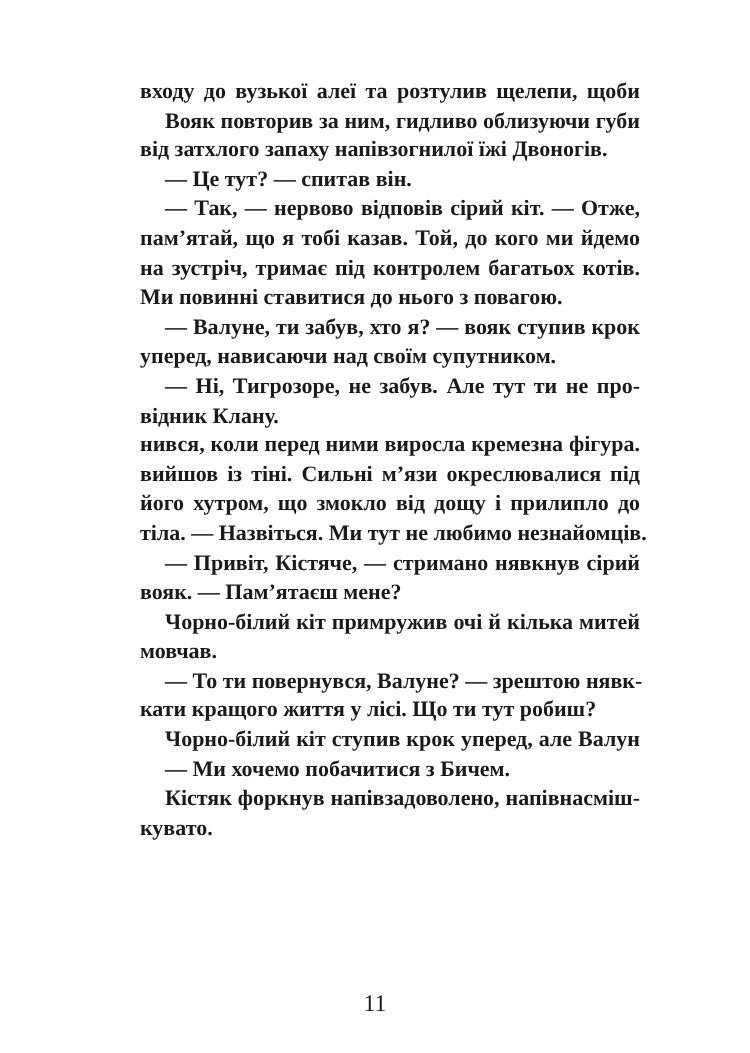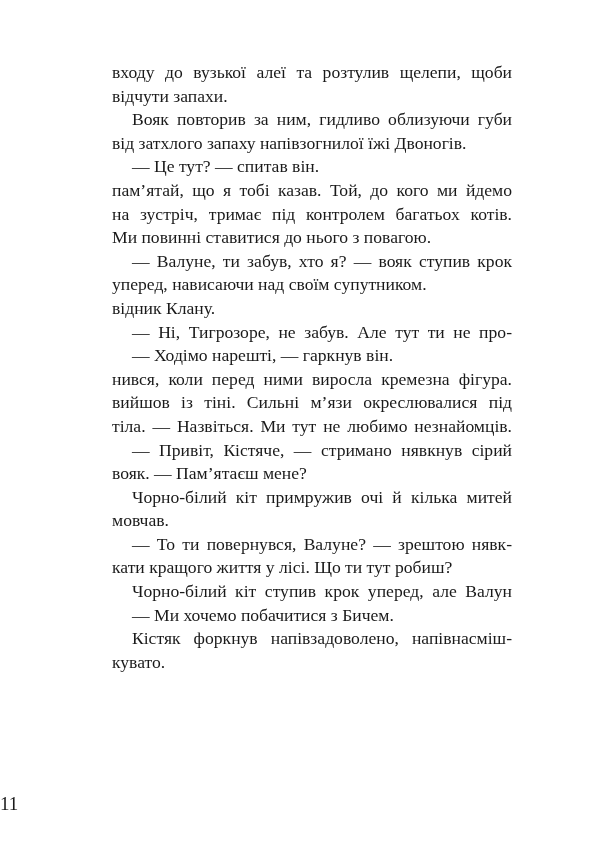--- a/index.html
+++ b/index.html
@@ -2,48 +2,48 @@
 <html><head>
 <meta charset="utf-8">
 <style>
   html, body { margin: 0; padding: 0; background: #ffffff; }
   body { width: 600px; height: 842px; position: relative; overflow: hidden; }
   .page {
     position: absolute; left: 112px; top: 61px; width: 400px;
     font-family: "Liberation Serif", "DejaVu Serif", serif;
     font-size: 17.6px; line-height: 23.6px; color: #1a1a1a;
   }
-  .line { display: block; height: 23.6px; white-space: nowrap; }
+  .line { display: block; height: 23.6px; white-space: nowrap; font-weight: bold; }
   .line.j { text-align: justify; text-align-last: justify; }
   .line.ind { padding-left: 20px; }
   .pagenum {
-    position: absolute; left: 0; width: 600px; top: 793px; text-align: left;
+    position: absolute; left: 0; width: 600px; top: 793px; text-align: center;
     font-family: "Liberation Serif", "DejaVu Serif", serif;
     font-size: 19px; color: #1a1a1a;
   }
 </style>
 </head>
 <body>
 
 <div class="page" id="page-body">
     <span class="line j">входу до вузької алеї та розтулив щелепи, щоби</span>
-    <span class="line">відчути запахи.</span>
     <span class="line j ind">Вояк повторив за ним, гидливо облизуючи губи</span>
     <span class="line">від затхлого запаху напівзогнилої їжі Двоногів.</span>
     <span class="line ind">— Це тут? — спитав він.</span>
+    <span class="line j ind">— Так, — нервово відповів сірий кіт. — Отже,</span>
     <span class="line j">пам’ятай, що я тобі казав. Той, до кого ми йдемо</span>
     <span class="line j">на зустріч, тримає під контролем багатьох котів.</span>
     <span class="line">Ми повинні ставитися до нього з повагою.</span>
     <span class="line j ind">— Валуне, ти забув, хто я? — вояк ступив крок</span>
     <span class="line">уперед, нависаючи над своїм супутником.</span>
+    <span class="line j ind">— Ні, Тигрозоре, не забув. Але тут ти не про-</span>
     <span class="line">відник Клану.</span>
-    <span class="line j ind">— Ні, Тигрозоре, не забув. Але тут ти не про-</span>
-    <span class="line ind">— Ходімо нарешті, — гаркнув він.</span>
     <span class="line j">нився, коли перед ними виросла кремезна фігура.</span>
     <span class="line j">вийшов із тіні. Сильні м’язи окреслювалися під</span>
+    <span class="line j">його хутром, що змокло від дощу і прилипло до</span>
     <span class="line j">тіла. — Назвіться. Ми тут не любимо незнайомців.</span>
     <span class="line j ind">— Привіт, Кістяче, — стримано нявкнув сірий</span>
     <span class="line">вояк. — Пам’ятаєш мене?</span>
     <span class="line j ind">Чорно-білий кіт примружив очі й кілька митей</span>
     <span class="line">мовчав.</span>
     <span class="line j ind">— То ти повернувся, Валуне? — зрештою нявк-</span>
     <span class="line">кати кращого життя у лісі. Що ти тут робиш?</span>
     <span class="line j ind">Чорно-білий кіт ступив крок уперед, але Валун</span>
     <span class="line ind">— Ми хочемо побачитися з Бичем.</span>
     <span class="line j ind">Кістяк форкнув напівзадоволено, напівнасміш-</span>

